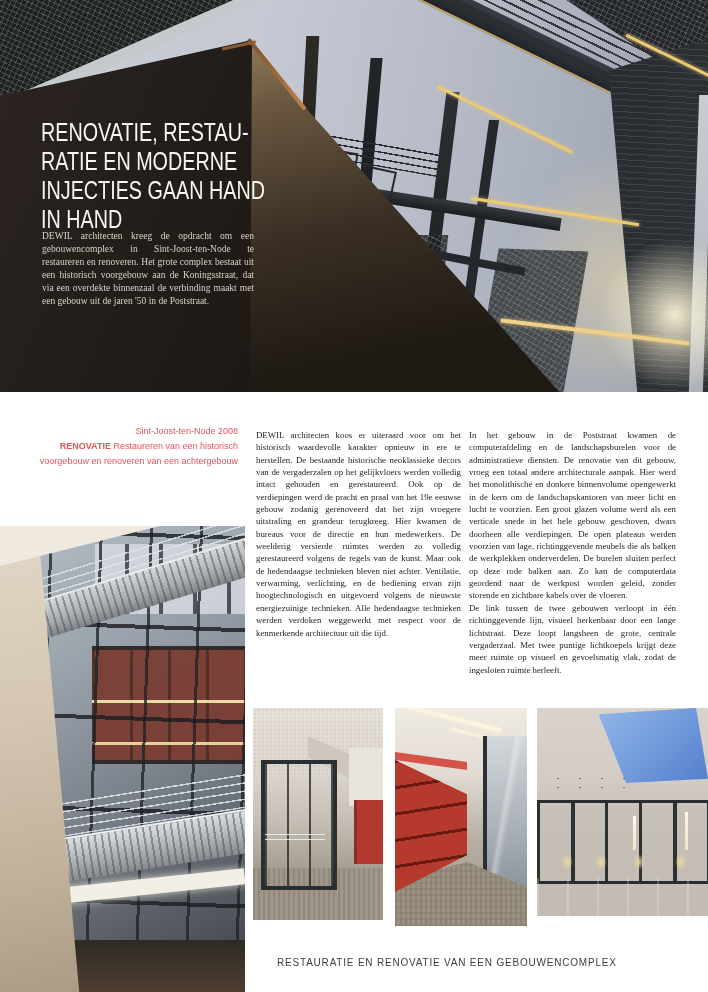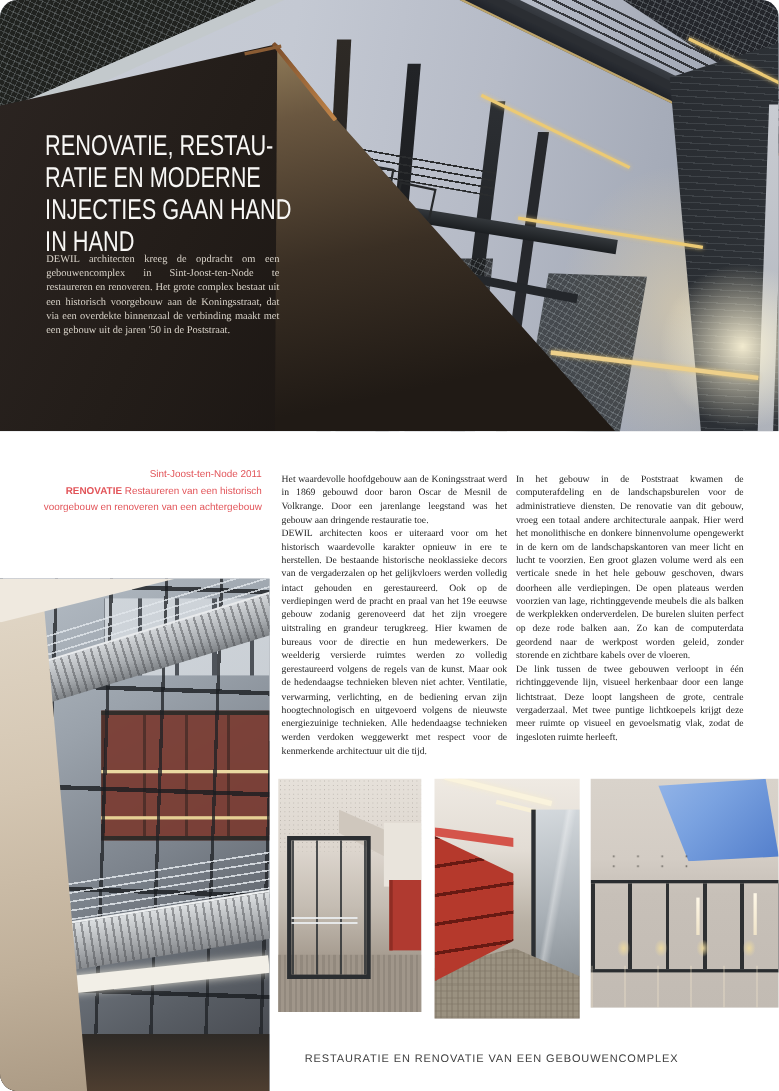--- a/index.html
+++ b/index.html
@@ -1,17 +1,17 @@
 <!DOCTYPE html>
 <html><head>
 <meta charset="utf-8">
 <style>
   html,body{margin:0;padding:0;background:#ffffff;}
   .page{position:relative;width:708px;height:992px;background:#ffffff;overflow:hidden;
-        font-family:"Liberation Serif",serif;border-radius:16px;}
+        font-family:"Liberation Serif",serif;}
 
   
   .hero{position:absolute;left:0;top:0;width:708px;height:392px;overflow:hidden;background:#b9bec9;}
   .sky{position:absolute;inset:0;
        background:linear-gradient(100deg,#c9cdd6 0%,#c4c9d3 35%,#b6bbc7 60%,#a6acb9 80%,#99a0ac 100%);}
   .sky-warm{position:absolute;right:-20px;top:150px;width:220px;height:260px;
        background:radial-gradient(closest-side,rgba(236,215,168,.55),rgba(236,215,168,0));}
   .grid-mesh{background-image:
        repeating-linear-gradient(25deg,rgba(175,185,190,.25) 0 1px,transparent 1px 5px),
        repeating-linear-gradient(115deg,rgba(175,185,190,.22) 0 1px,transparent 1px 5px);}
@@ -223,26 +223,25 @@
     <h1 class="hero-title">RENOVATIE, RESTAU-
 RATIE EN MODERNE
 INJECTIES GAAN HAND
 IN HAND</h1>
     <div class="hero-body">
       <p>DEWIL architecten kreeg de opdracht om een gebouwencomplex in Sint-Joost-ten-Node te restaureren en renoveren. Het grote complex bestaat uit een historisch voorgebouw aan de Koningsstraat, dat via een overdekte binnenzaal de verbinding maakt met een gebouw uit de jaren '50 in de Poststraat.</p>
     </div>
   </section>
 
   <aside class="meta">
-    <p>Sint-Joost-ten-Node 2011</p>
+    <p>Sint-Joost-ten-Node 2008</p>
     <p><span class="lbl">RENOVATIE</span> <span>Restaureren van een historisch voorgebouw en renoveren van een achtergebouw</span></p>
   </aside>
 
   <div class="col col1">
-    <p>Het waardevolle hoofdgebouw aan de Koningsstraat werd in 1869 gebouwd door baron Oscar de Mesnil de Volkrange. Door een jarenlange leegstand was het gebouw aan dringende restauratie toe.</p>
     <p>DEWIL architecten koos er uiteraard voor om het historisch waardevolle karakter opnieuw in ere te herstellen. De bestaande historische neoklassieke decors van de vergaderzalen op het gelijkvloers werden volledig intact gehouden en gerestaureerd. Ook op de verdiepingen werd de pracht en praal van het 19e eeuwse gebouw zodanig gerenoveerd dat het zijn vroegere uitstraling en grandeur terugkreeg. Hier kwamen de bureaus voor de directie en hun medewerkers. De weelderig versierde ruimtes werden zo volledig gerestaureerd volgens de regels van de kunst. Maar ook de hedendaagse technieken bleven niet achter. Ventilatie, verwarming, verlichting, en de bediening ervan zijn hoogtechnologisch en uitgevoerd volgens de nieuwste energiezuinige technieken. Alle hedendaagse technieken werden verdoken weggewerkt met respect voor de kenmerkende architectuur uit die tijd.</p>
   </div>
   <div class="col col2">
     <p>In het gebouw in de Poststraat kwamen de computerafdeling en de landschapsburelen voor de administratieve diensten. De renovatie van dit gebouw, vroeg een totaal andere architecturale aanpak. Hier werd het monolithische en donkere binnenvolume opengewerkt in de kern om de landschapskantoren van meer licht en lucht te voorzien. Een groot glazen volume werd als een verticale snede in het hele gebouw geschoven, dwars doorheen alle verdiepingen. De open plateaus werden voorzien van lage, richtinggevende meubels die als balken de werkplekken onderverdelen. De burelen sluiten perfect op deze rode balken aan. Zo kan de computerdata geordend naar de werkpost worden geleid, zonder storende en zichtbare kabels over de vloeren.</p>
     <p>De link tussen de twee gebouwen verloopt in één richtinggevende lijn, visueel herkenbaar door een lange lichtstraat. Deze loopt langsheen de grote, centrale vergaderzaal. Met twee puntige lichtkoepels krijgt deze meer ruimte op visueel en gevoelsmatig vlak, zodat de ingesloten ruimte herleeft.</p>
   </div>
 
   <figure class="atrium" style="margin:0">
     <div class="at-glass"></div>
     <div class="at-windows"></div>

